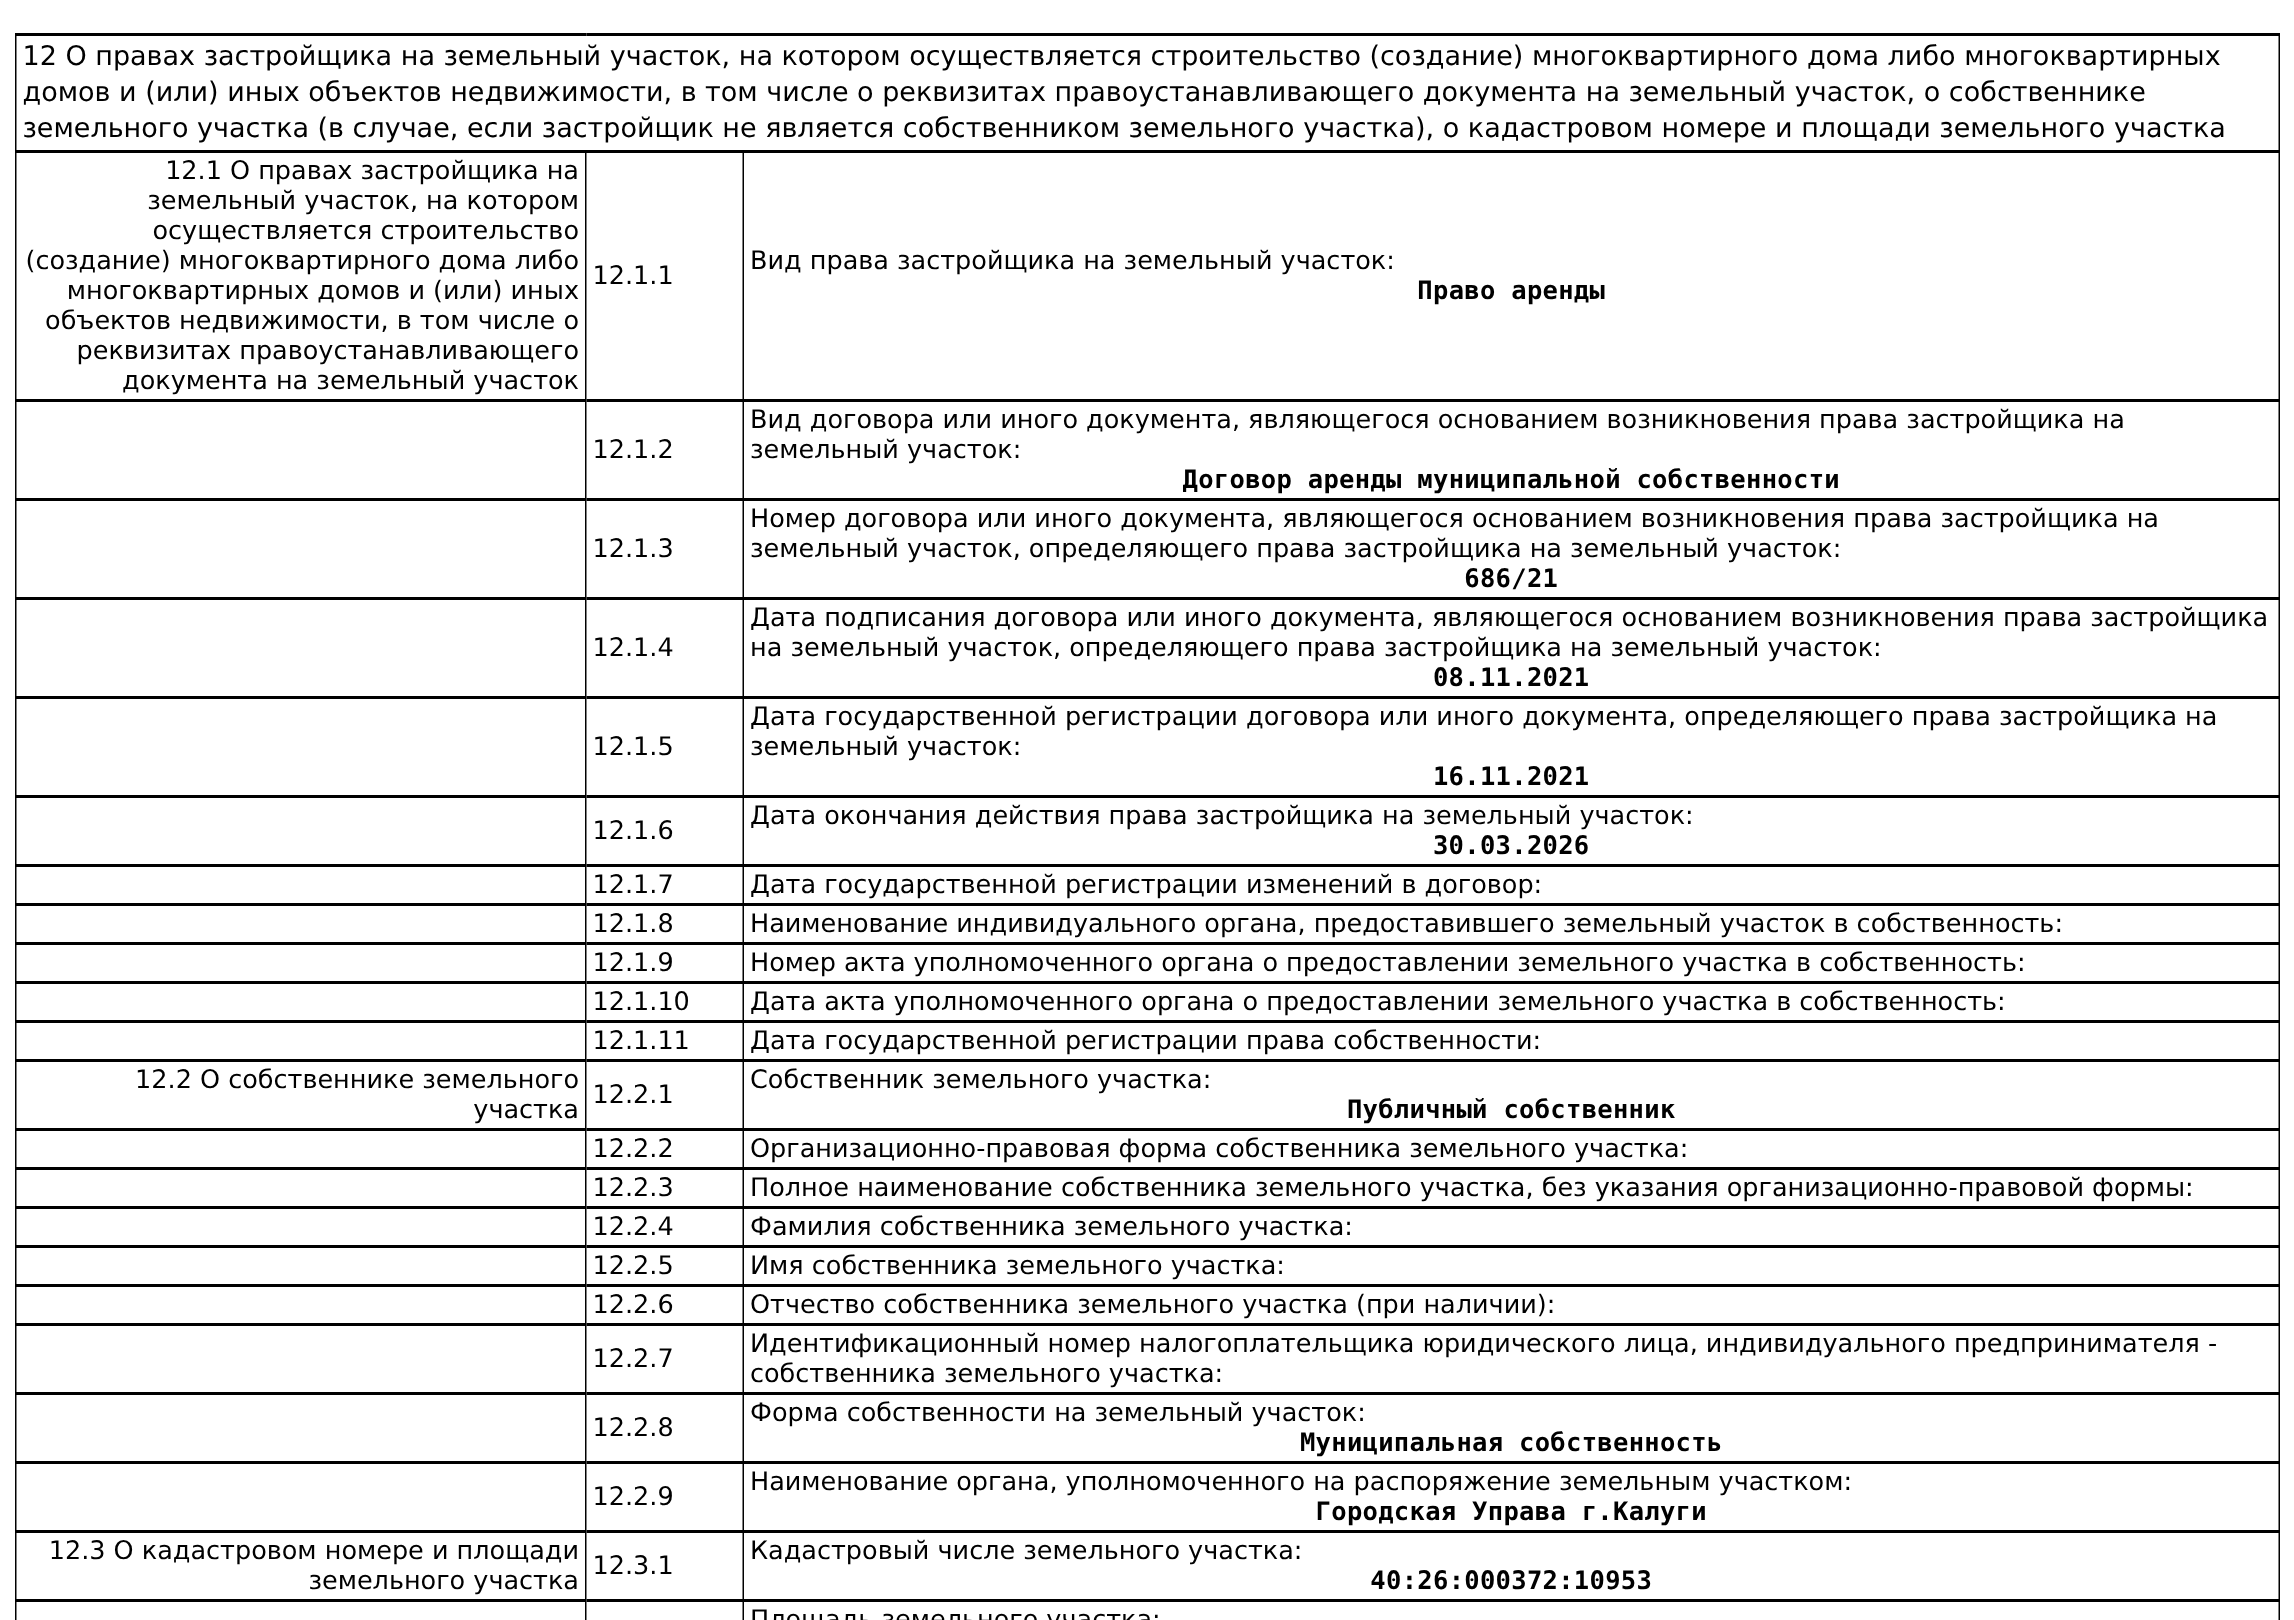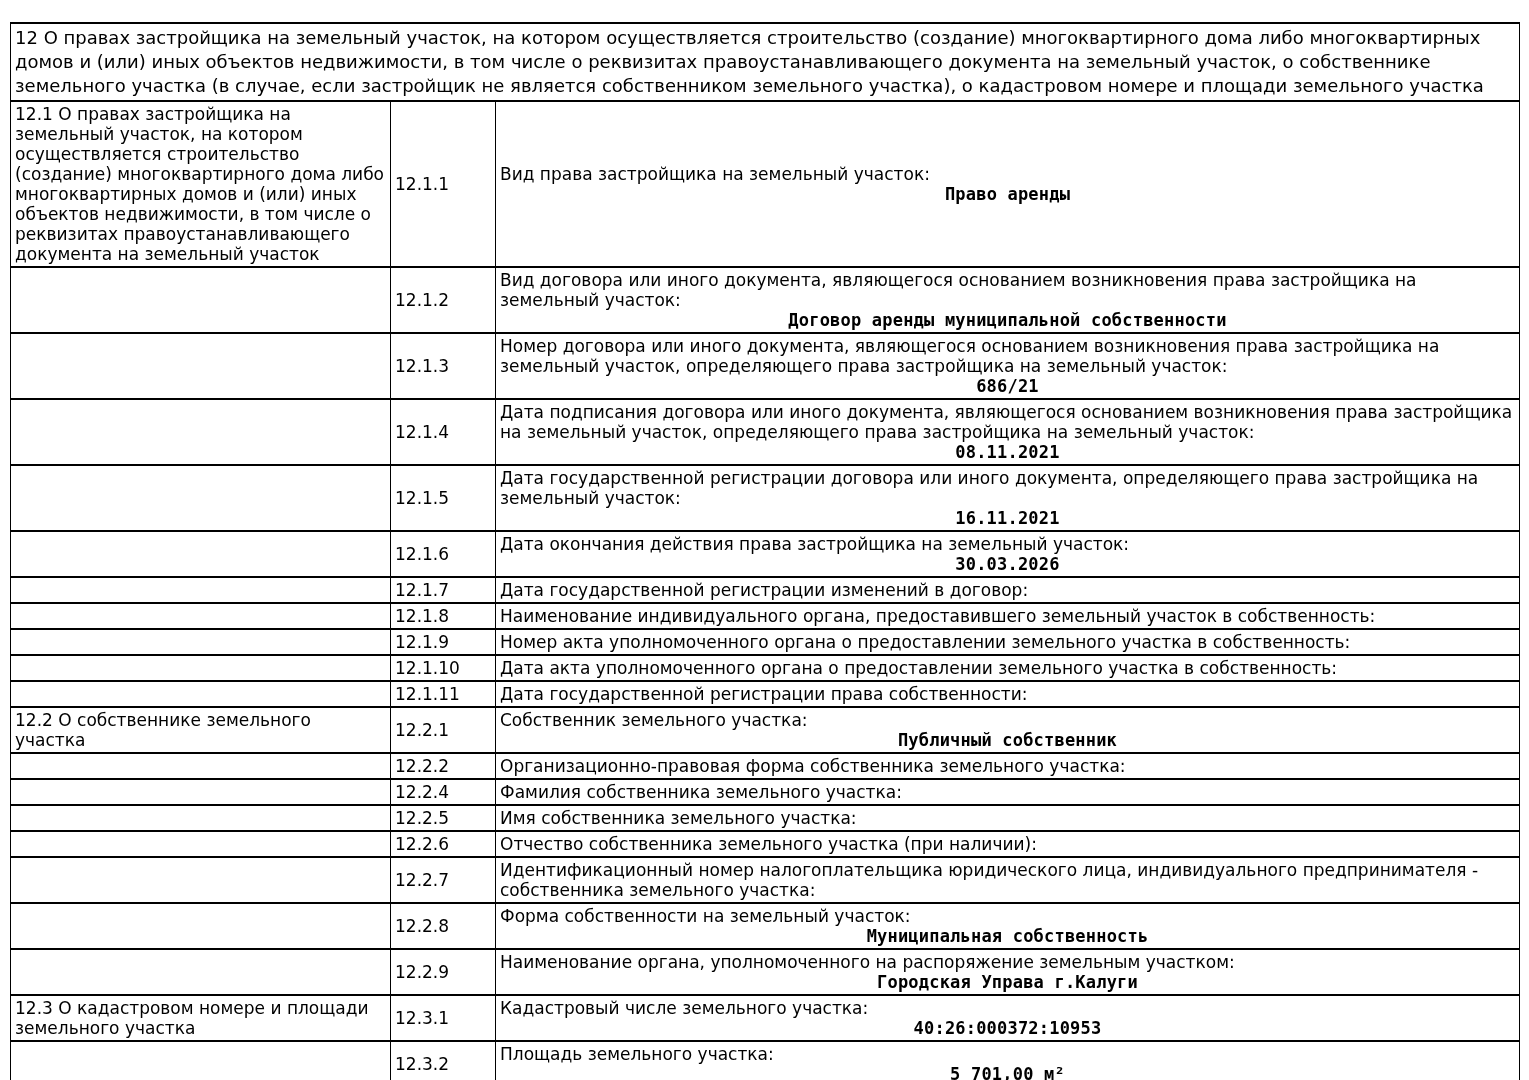--- a/index.html
+++ b/index.html
@@ -37,20 +37,21 @@
     line-height: 24px;
     padding: 2px 5px;
     vertical-align: top;
   }
   col.c-section { width: 380px; }
   col.c-num     { width: 105px; }
   col.c-content { width: 1024px; }
   td.section-cell {
     vertical-align: middle;
     padding-left: 4px;
+    text-align: right;
   }
   td.num-cell {
     vertical-align: middle;
   }
   td.content-cell {
     vertical-align: middle;
   }
   .item-value {
     font-family: "DejaVu Sans Mono", monospace;
     font-weight: bold;
@@ -236,20 +237,32 @@
     </td>
     <td class="num-cell">
       <span>12.2.2</span>
     </td>
     <td class="content-cell">
       <div class="item-label">Организационно-правовая форма собственника земельного участка:</div>
 
     </td>
   </tr>
 
+  <tr>
+    <td class="section-cell">
+      <span></span>
+    </td>
+    <td class="num-cell">
+      <span>12.2.3</span>
+    </td>
+    <td class="content-cell">
+      <div class="item-label">Полное наименование собственника земельного участка, без указания организационно-правовой формы:</div>
+
+    </td>
+  </tr>
 
   <tr>
     <td class="section-cell">
       <span></span>
     </td>
     <td class="num-cell">
       <span>12.2.4</span>
     </td>
     <td class="content-cell">
       <div class="item-label">Фамилия собственника земельного участка:</div>

